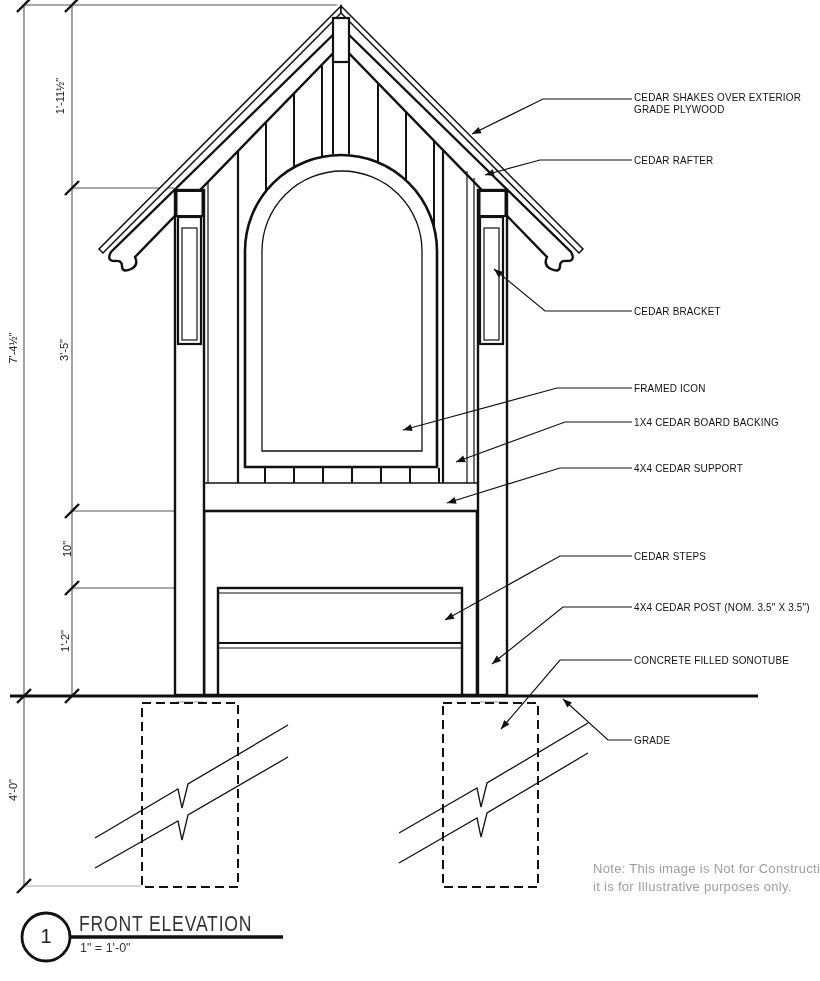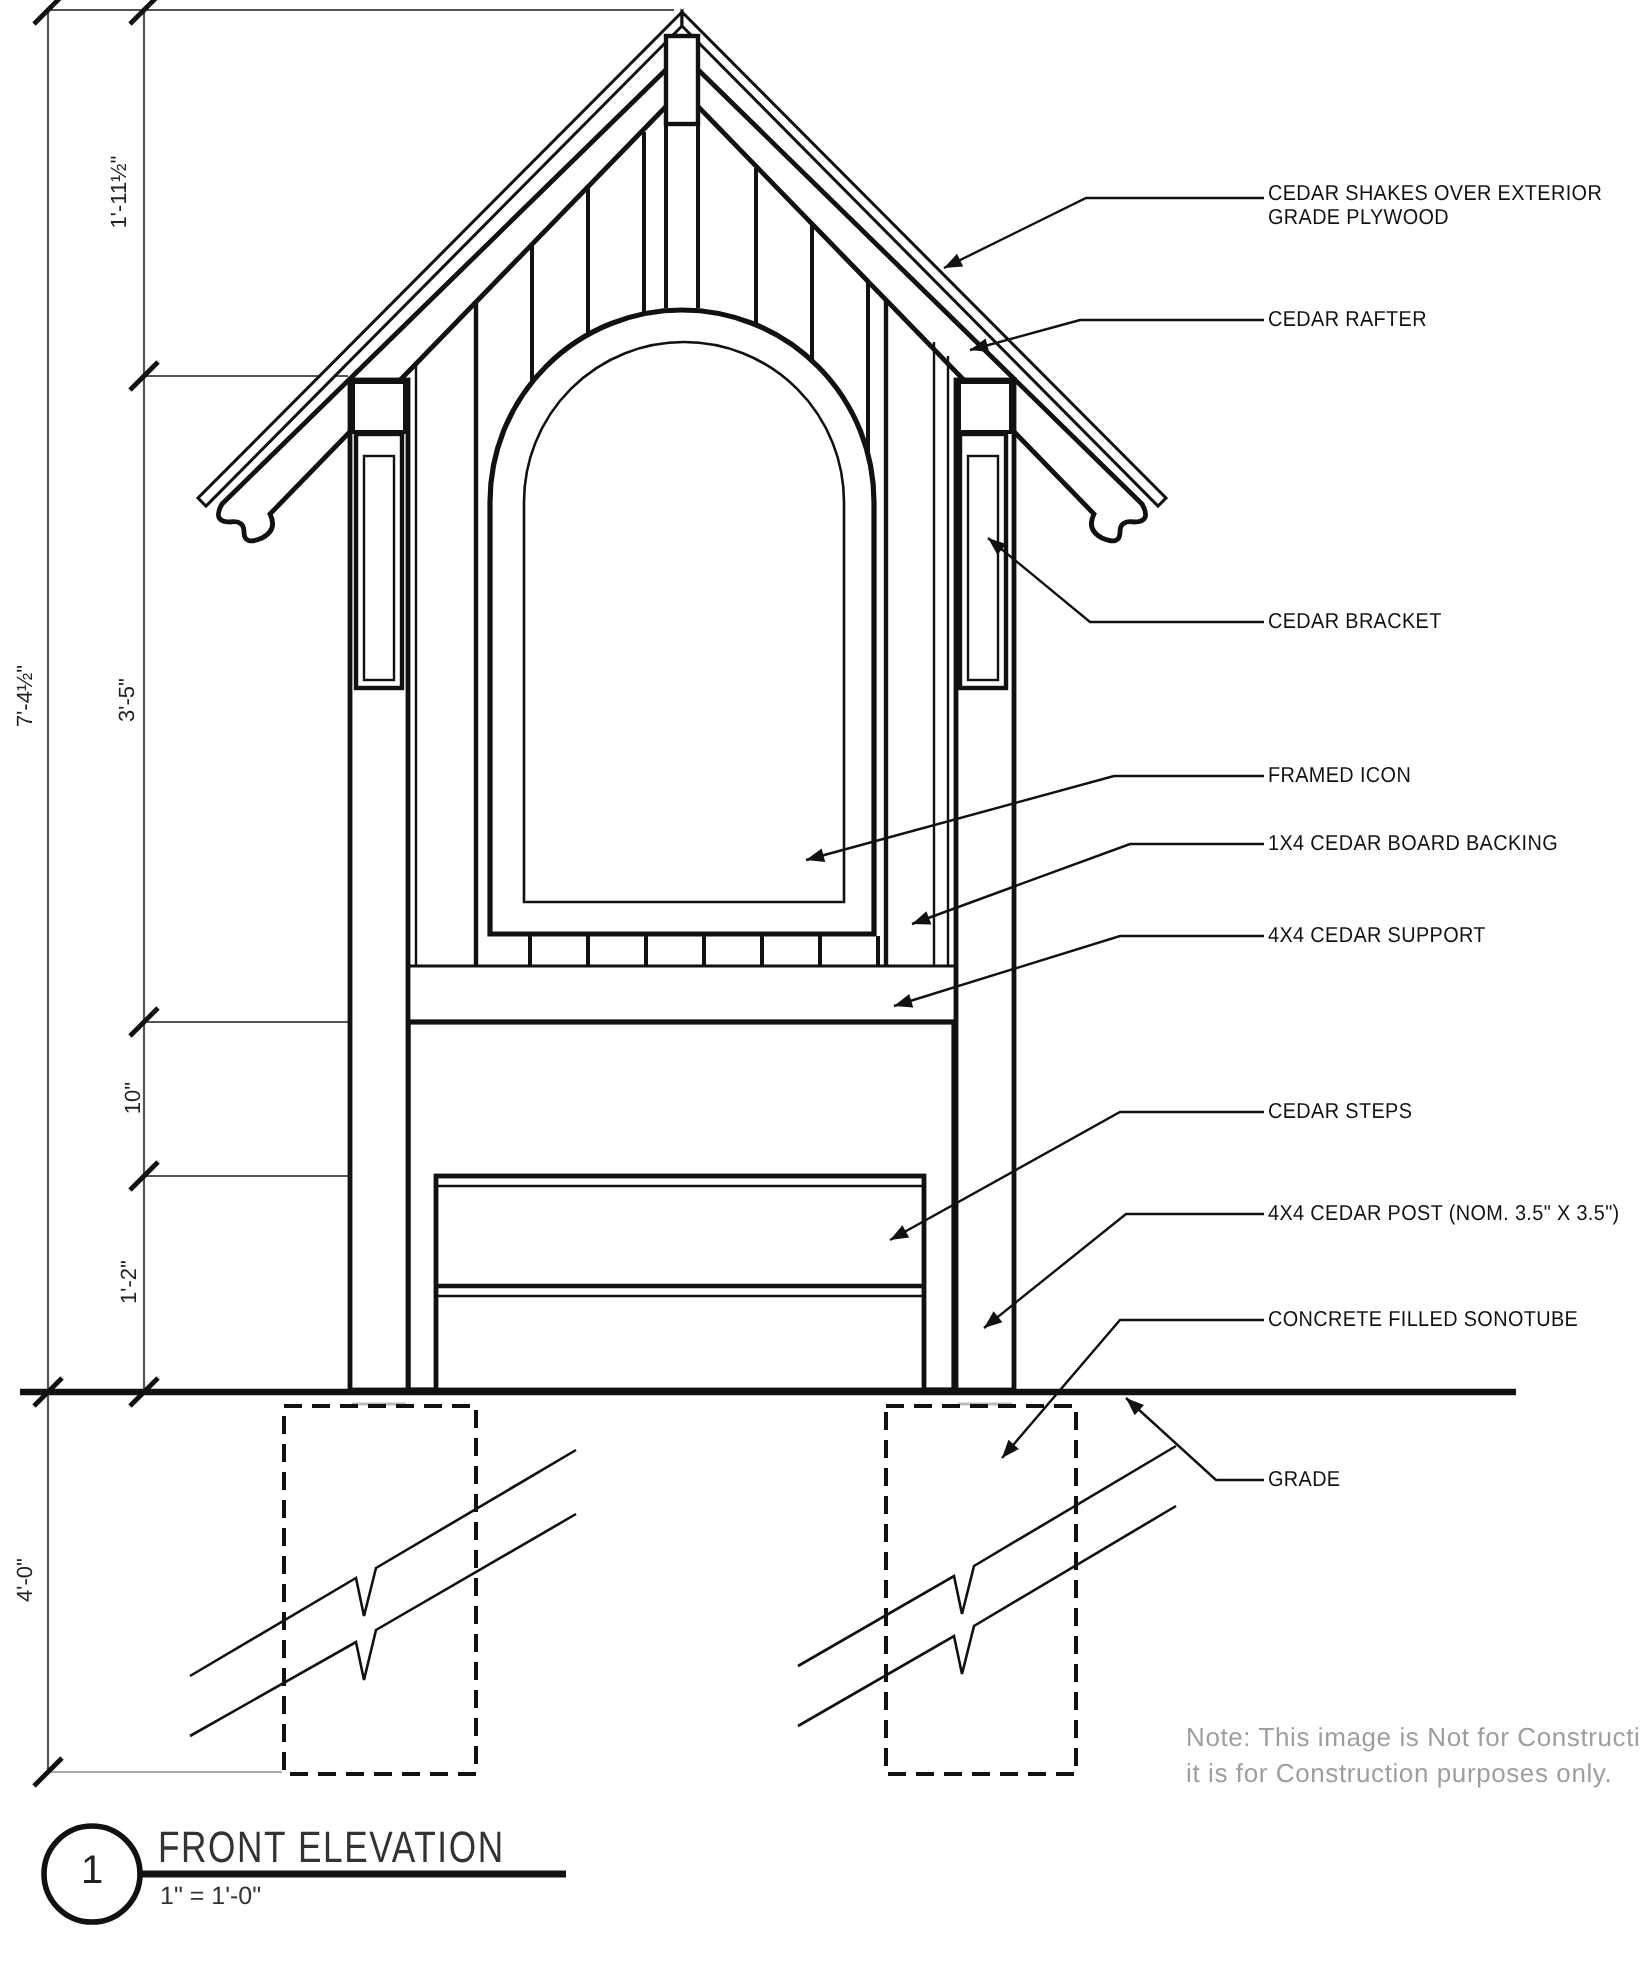--- a/index.html
+++ b/index.html
@@ -191,20 +191,20 @@
     <div class="callout" style="top:734px">GRADE</div>
 
     <div class="dim" style="left:60px;top:96px">1'-11½"</div>
     <div class="dim" style="left:64px;top:350px">3'-5"</div>
     <div class="dim" style="left:67px;top:549px">10"</div>
     <div class="dim" style="left:65px;top:641px">1'-2"</div>
     <div class="dim" style="left:13px;top:348px">7'-4½"</div>
     <div class="dim" style="left:13px;top:790px">4'-0"</div>
 
     <div class="note" style="top:861px">Note: This image is Not for Construction,</div>
-    <div class="note" style="top:879px">it is for Construction purposes only.</div>
+    <div class="note" style="top:879px">it is for Illustrative purposes only.</div>
 
     <div class="title-text">FRONT ELEVATION</div>
     <div class="scale-text">1" = 1'-0"</div>
     <div class="detail-num">1</div>
   </div>
 
 </div>
 
 </body></html>

